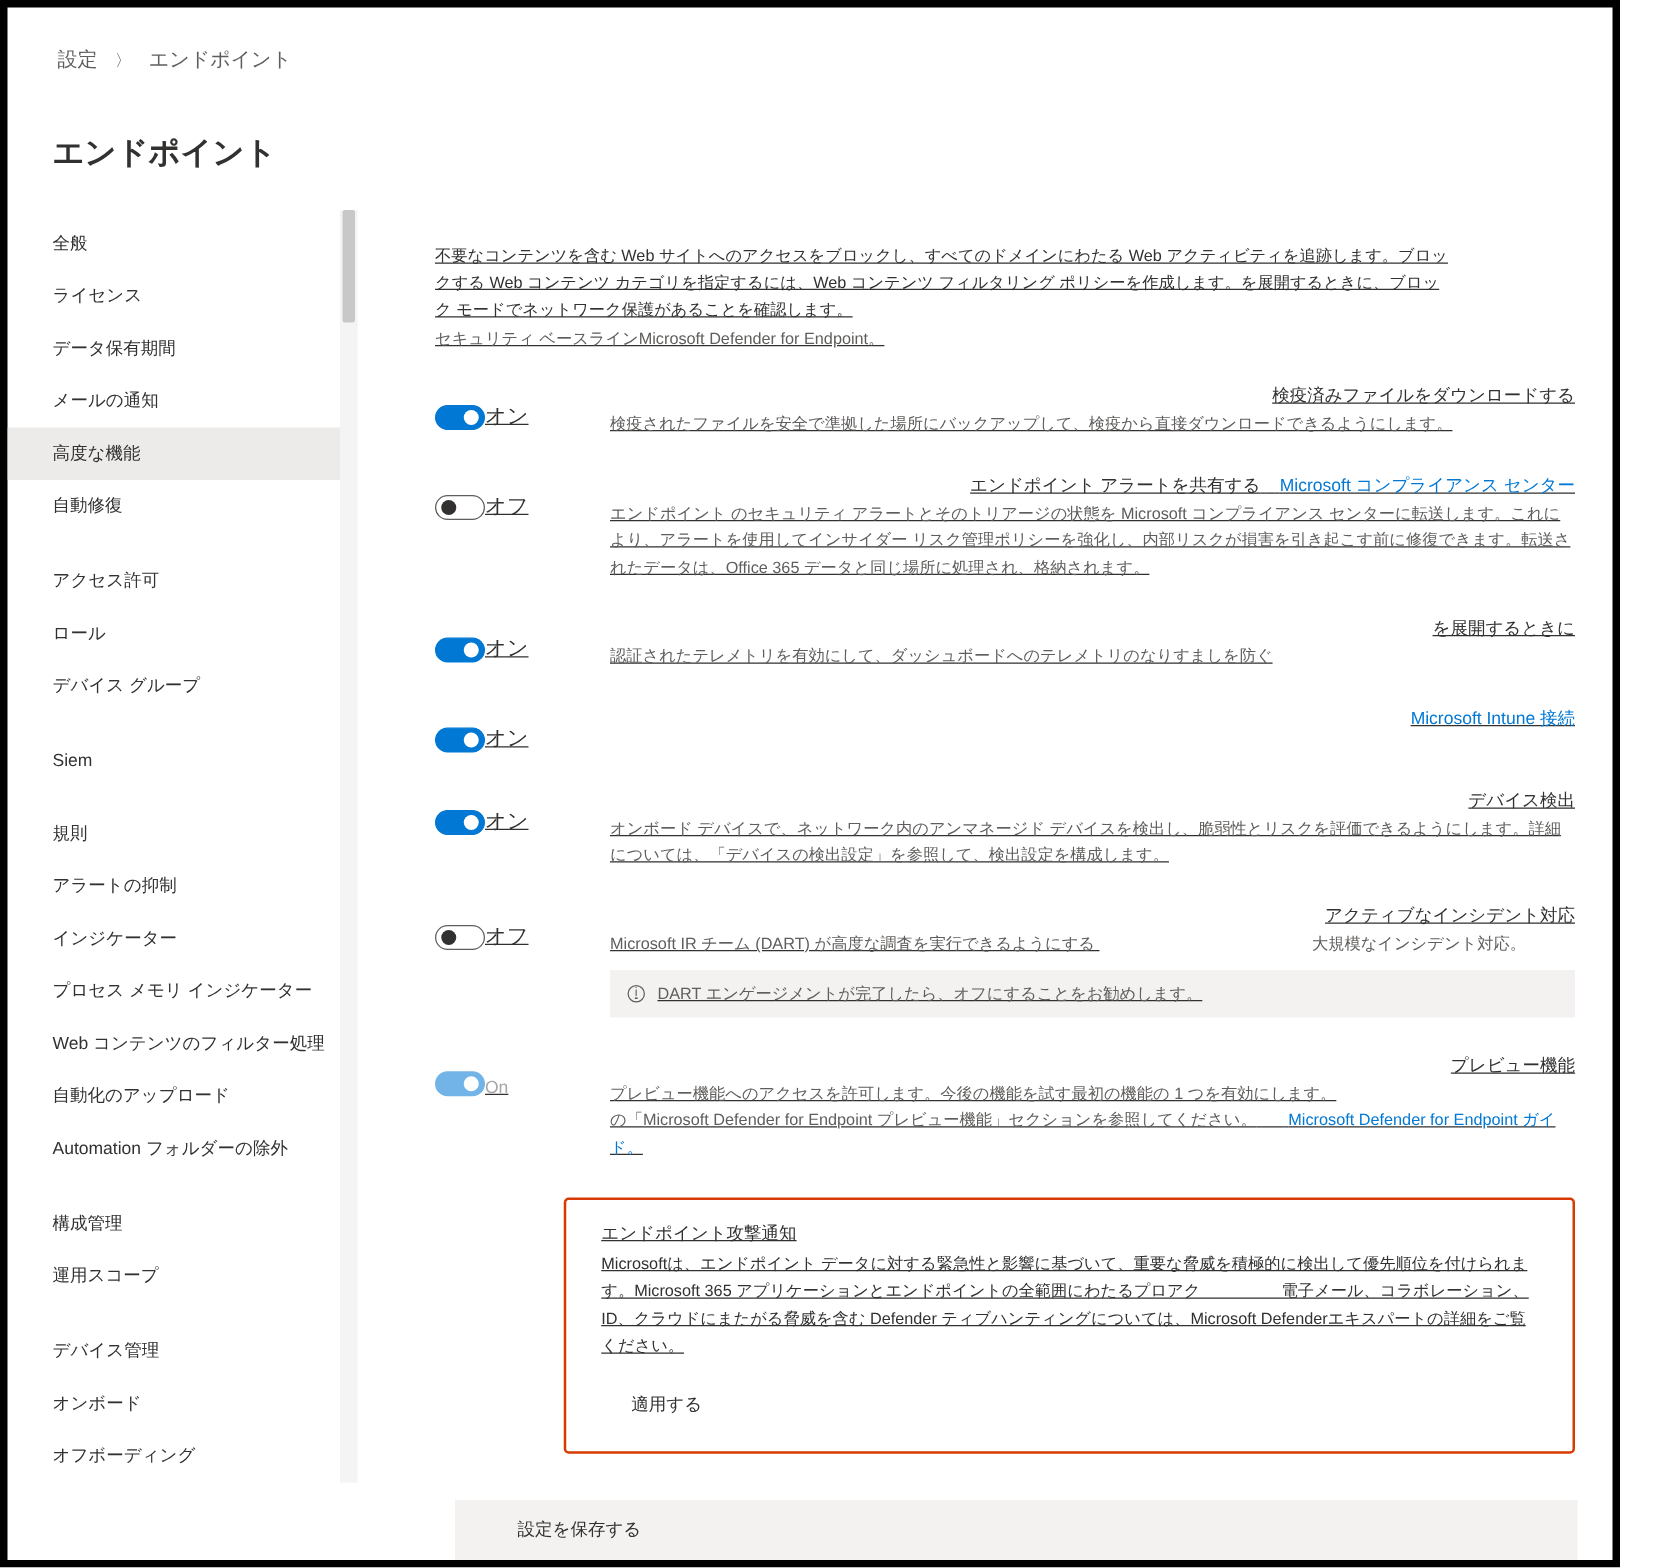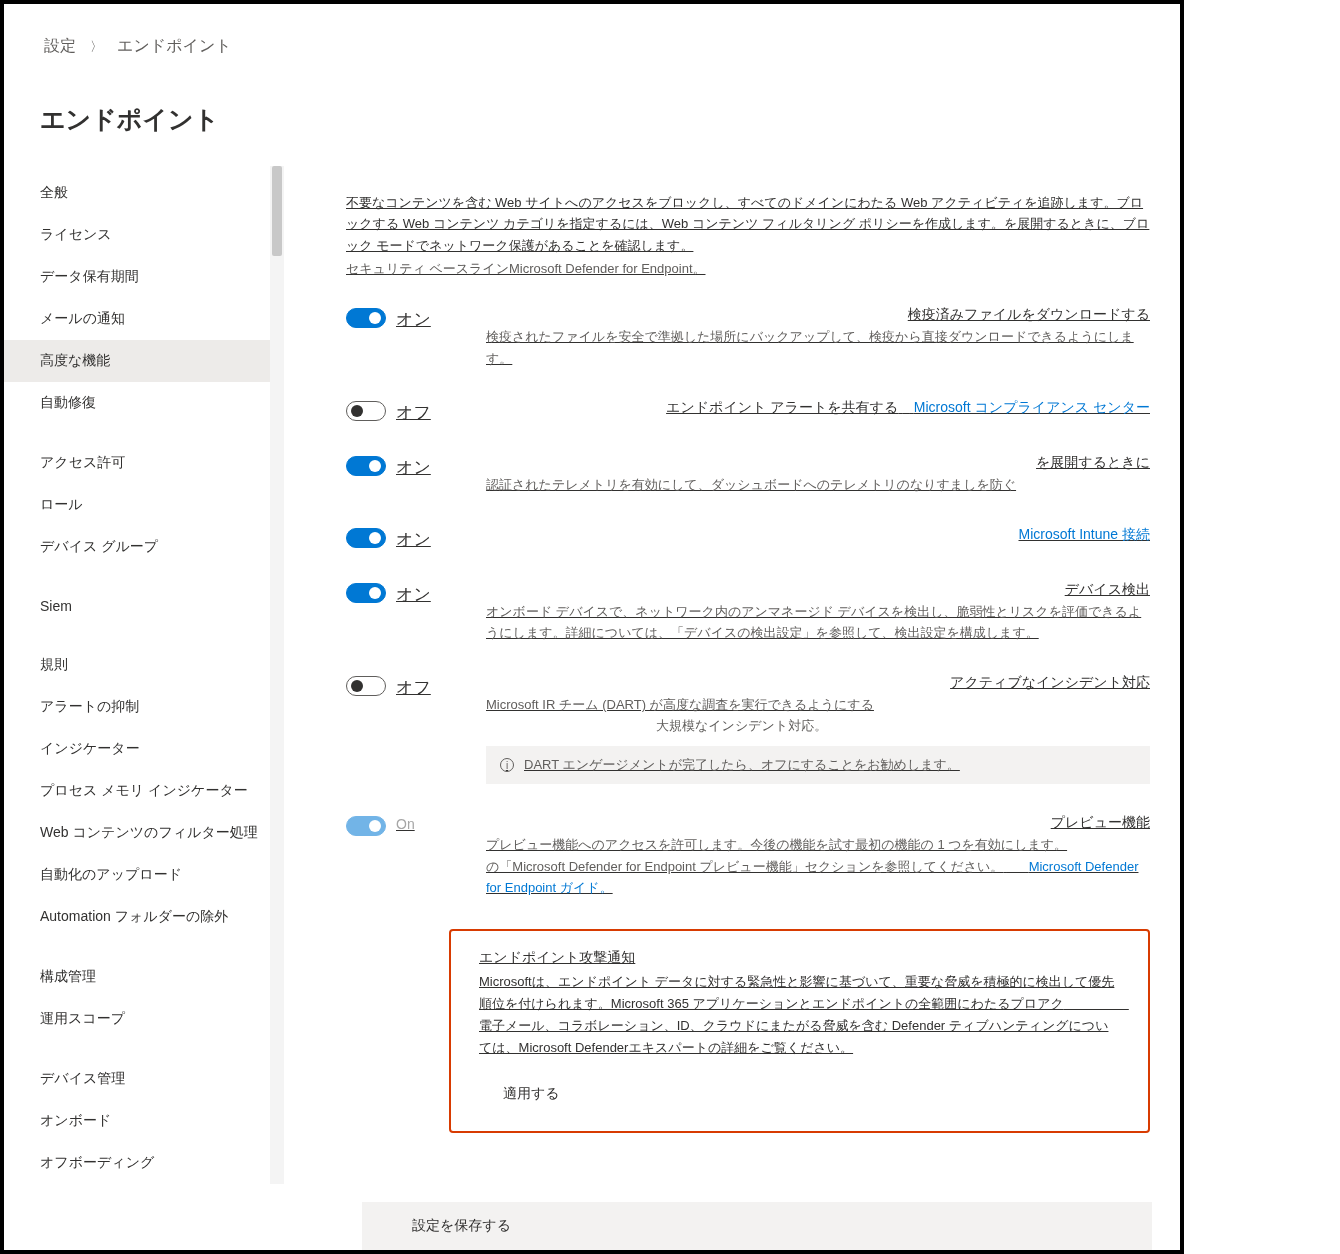--- a/index.html
+++ b/index.html
@@ -1,17 +1,17 @@
 <!DOCTYPE html>
 <html><head>
   <meta charset="utf-8">
   <style>
     * { box-sizing: border-box; margin: 0; padding: 0; }
     html, body { font-family: "Segoe UI", "Yu Gothic UI", Meiryo, sans-serif; font-size: 13px; color: #323130; background: #fff; }
-    .page { width: 1184px; height: 1254px; border: 4px solid #000000; position: relative; overflow: hidden; }
+    .page { width: 1296px; height: 1254px; border: 6px solid #000000; position: relative; overflow: hidden; }
     .scale-wrap { transform-origin: top left; }
 
     
     .breadcrumb { display: flex; align-items: center; gap: 14px; padding: 32px 0 18px 40px; font-size: 16px; color: #605e5c; }
     .breadcrumb .crumb { color: #605e5c; }
     .breadcrumb .chev { color: #605e5c; font-size: 13px; }
 
     
     .page-title { font-size: 25px; font-weight: 600; padding: 28px 0 30px 36px; }
 
@@ -24,21 +24,21 @@
     .nav-item { padding: 12px 0 12px 36px; font-size: 14px; color: #323130; cursor: pointer; }
     .nav-item.active { background: #edebe9; }
     .nav-spacer { height: 18px; }
 
     .content { flex: 1; padding: 26px 30px 0 62px; position: relative; overflow: hidden; text-decoration: underline; }
 
     .intro { font-size: 13px; line-height: 1.65; color: #323130; margin-bottom: 4px; max-width: 815px; }
     .baseline { font-size: 13px; color: #605e5c; margin-bottom: 28px; }
 
     .setting-row { display: flex; align-items: flex-start; margin-bottom: 30px; }
-    .toggle-col { width: 140px; flex: 0 0 140px; display: flex; align-items: flex-start; gap: 10px; padding-top: 2px; }
+    .toggle-col { width: 140px; flex: 0 0 140px; display: flex; align-items: flex-end; padding-top: 2px; margin-top: 11px; }
     .text-col { flex: 1; max-width: 820px; }
     .setting-title { font-size: 14px; color: #323130; margin-bottom: 2px; text-align: right; }
     .setting-link { color: #0078d4; }
     .setting-desc { font-size: 13px; line-height: 1.65; color: #605e5c; }
     .right-note { display:inline-block; margin-left: 170px; }
 
     
     .toggle { width: 40px; height: 20px; border-radius: 10px; position: relative; border: 1px solid #605e5c; background: #fff; cursor: pointer; }
     .toggle .knob { width: 12px; height: 12px; border-radius: 50%; background: #323130; position: absolute; top: 50%; left: 4px; transform: translateY(-50%); }
     .toggle.on { background: #0078d4; border-color: #0078d4; }
@@ -132,20 +132,21 @@
                 <div class="knob"></div>
               </div>
             <span class="toggle-label off">オフ</span>
           </div>
           <div class="text-col">
             <div class="setting-title">
               <span>エンドポイント アラートを共有する</span>
               <span>&nbsp;&nbsp;</span>
               <span class="setting-link">Microsoft コンプライアンス センター</span>
             </div>
+            <div class="setting-desc">エンドポイント のセキュリティ アラートとそのトリアージの状態を Microsoft コンプライアンス センターに転送します。これにより、アラートを使用してインサイダー リスク管理ポリシーを強化し、内部リスクが損害を引き起こす前に修復できます。転送されたデータは、Office 365 データと同じ場所に処理され、格納されます。</div>
           </div>
         </div>
 
         <div class="setting-row">
           <div class="toggle-col">
             <div class="toggle on">
                 <div class="knob"></div>
               </div>
             <span class="toggle-label">オン</span>
           </div>

